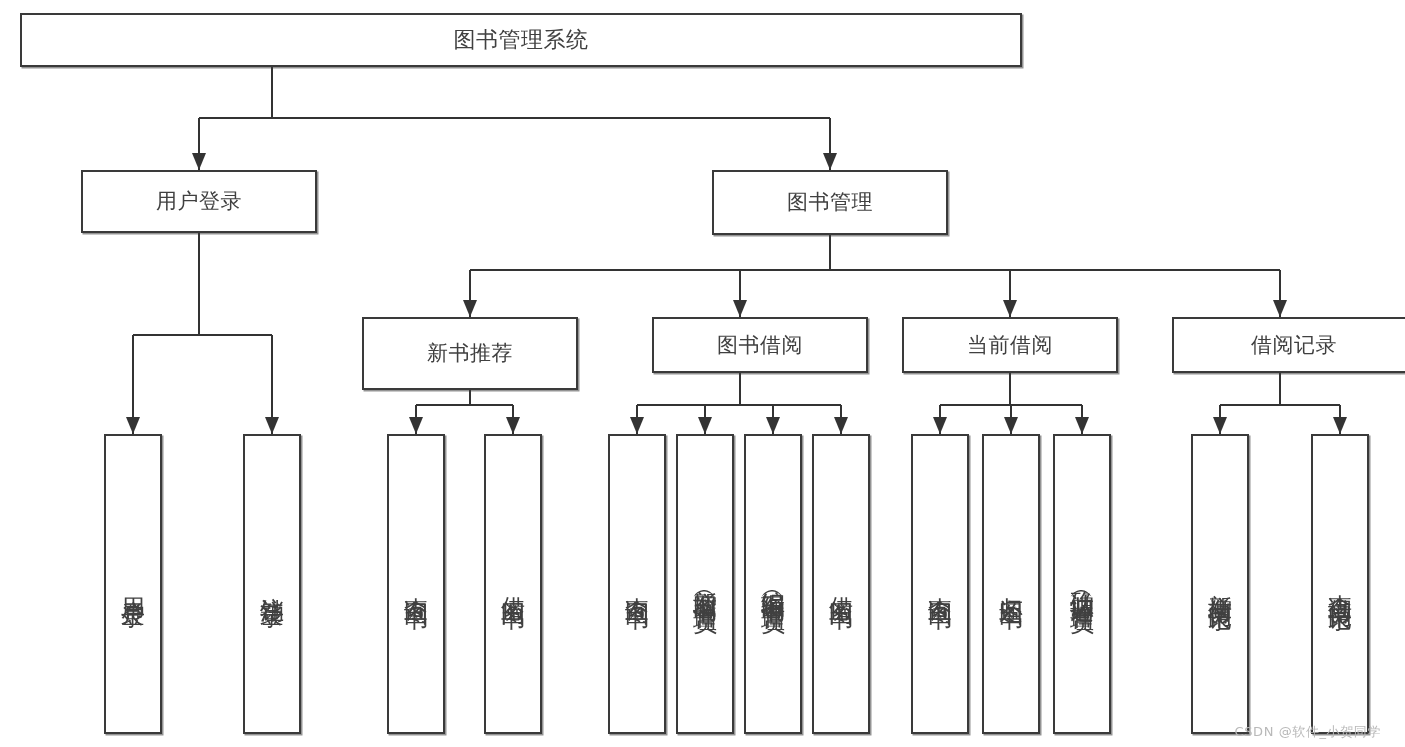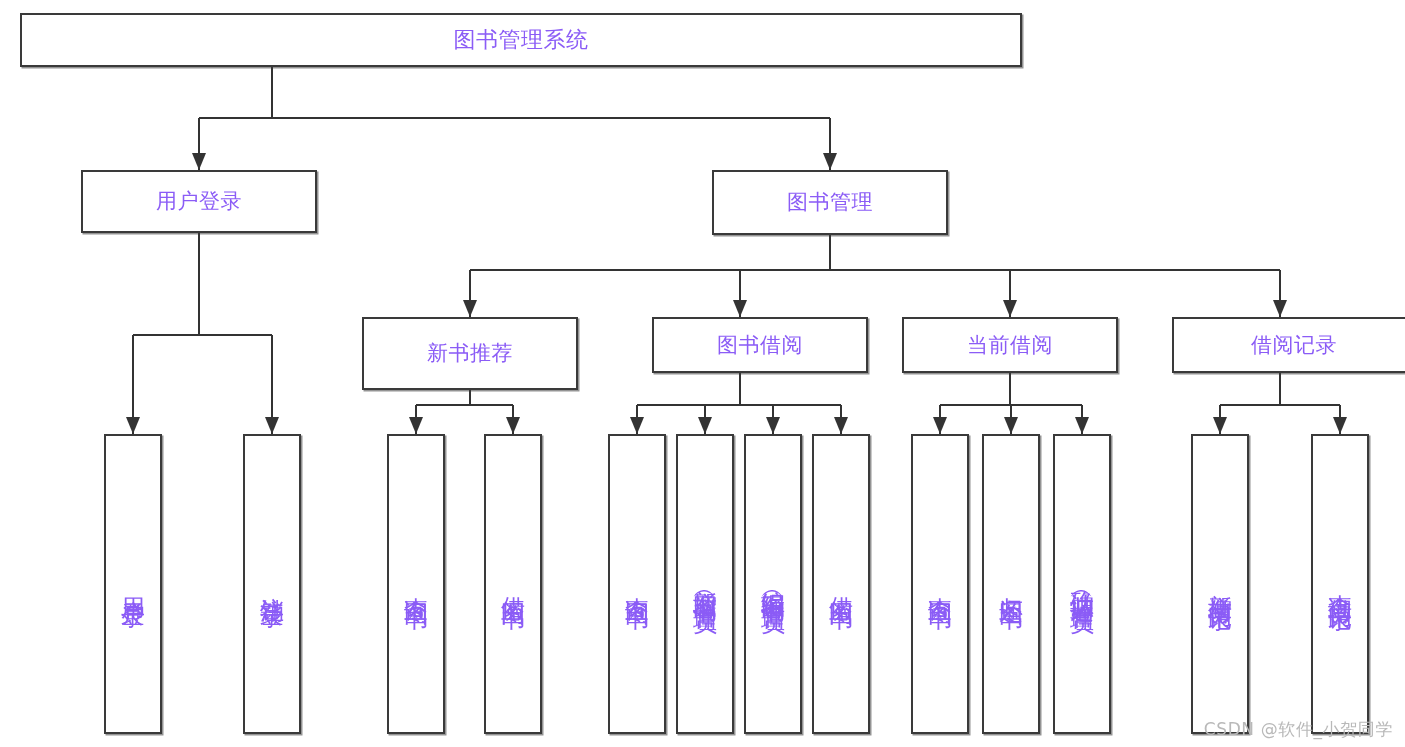--- a/index.html
+++ b/index.html
@@ -32,21 +32,21 @@
     display:flex;
     align-items:center;
     justify-content:center;
     overflow:hidden;
   }
   .node .label{
     display:block;
     text-align:center;
     line-height:1.18;
     letter-spacing:0.5px;
-    color:#8b5cf6;
+    color:#404040;
   }
   
   .node.horiz .label{
     font-size:21px;
     white-space:nowrap;
   }
   .node.root .label{font-size:22px;}
   
   .node.vert{
     align-items:center;
@@ -56,23 +56,23 @@
     writing-mode:vertical-rl;
     text-orientation:upright;
     font-size:24px;
     line-height:1.0;
     letter-spacing:3px;
     white-space:nowrap;
     max-height:100%;
   }
   #watermark{
     position:absolute;
-    right:12px;
+    right:24px;
     bottom:6px;
-    font-size:17px;
+    font-size:13px;
     color:#b9b9b9;
     letter-spacing:0.6px;
     white-space:nowrap;
     user-select:none;
   }
 </style>
 </head>
 <body>
 
 <div id="canvas">

